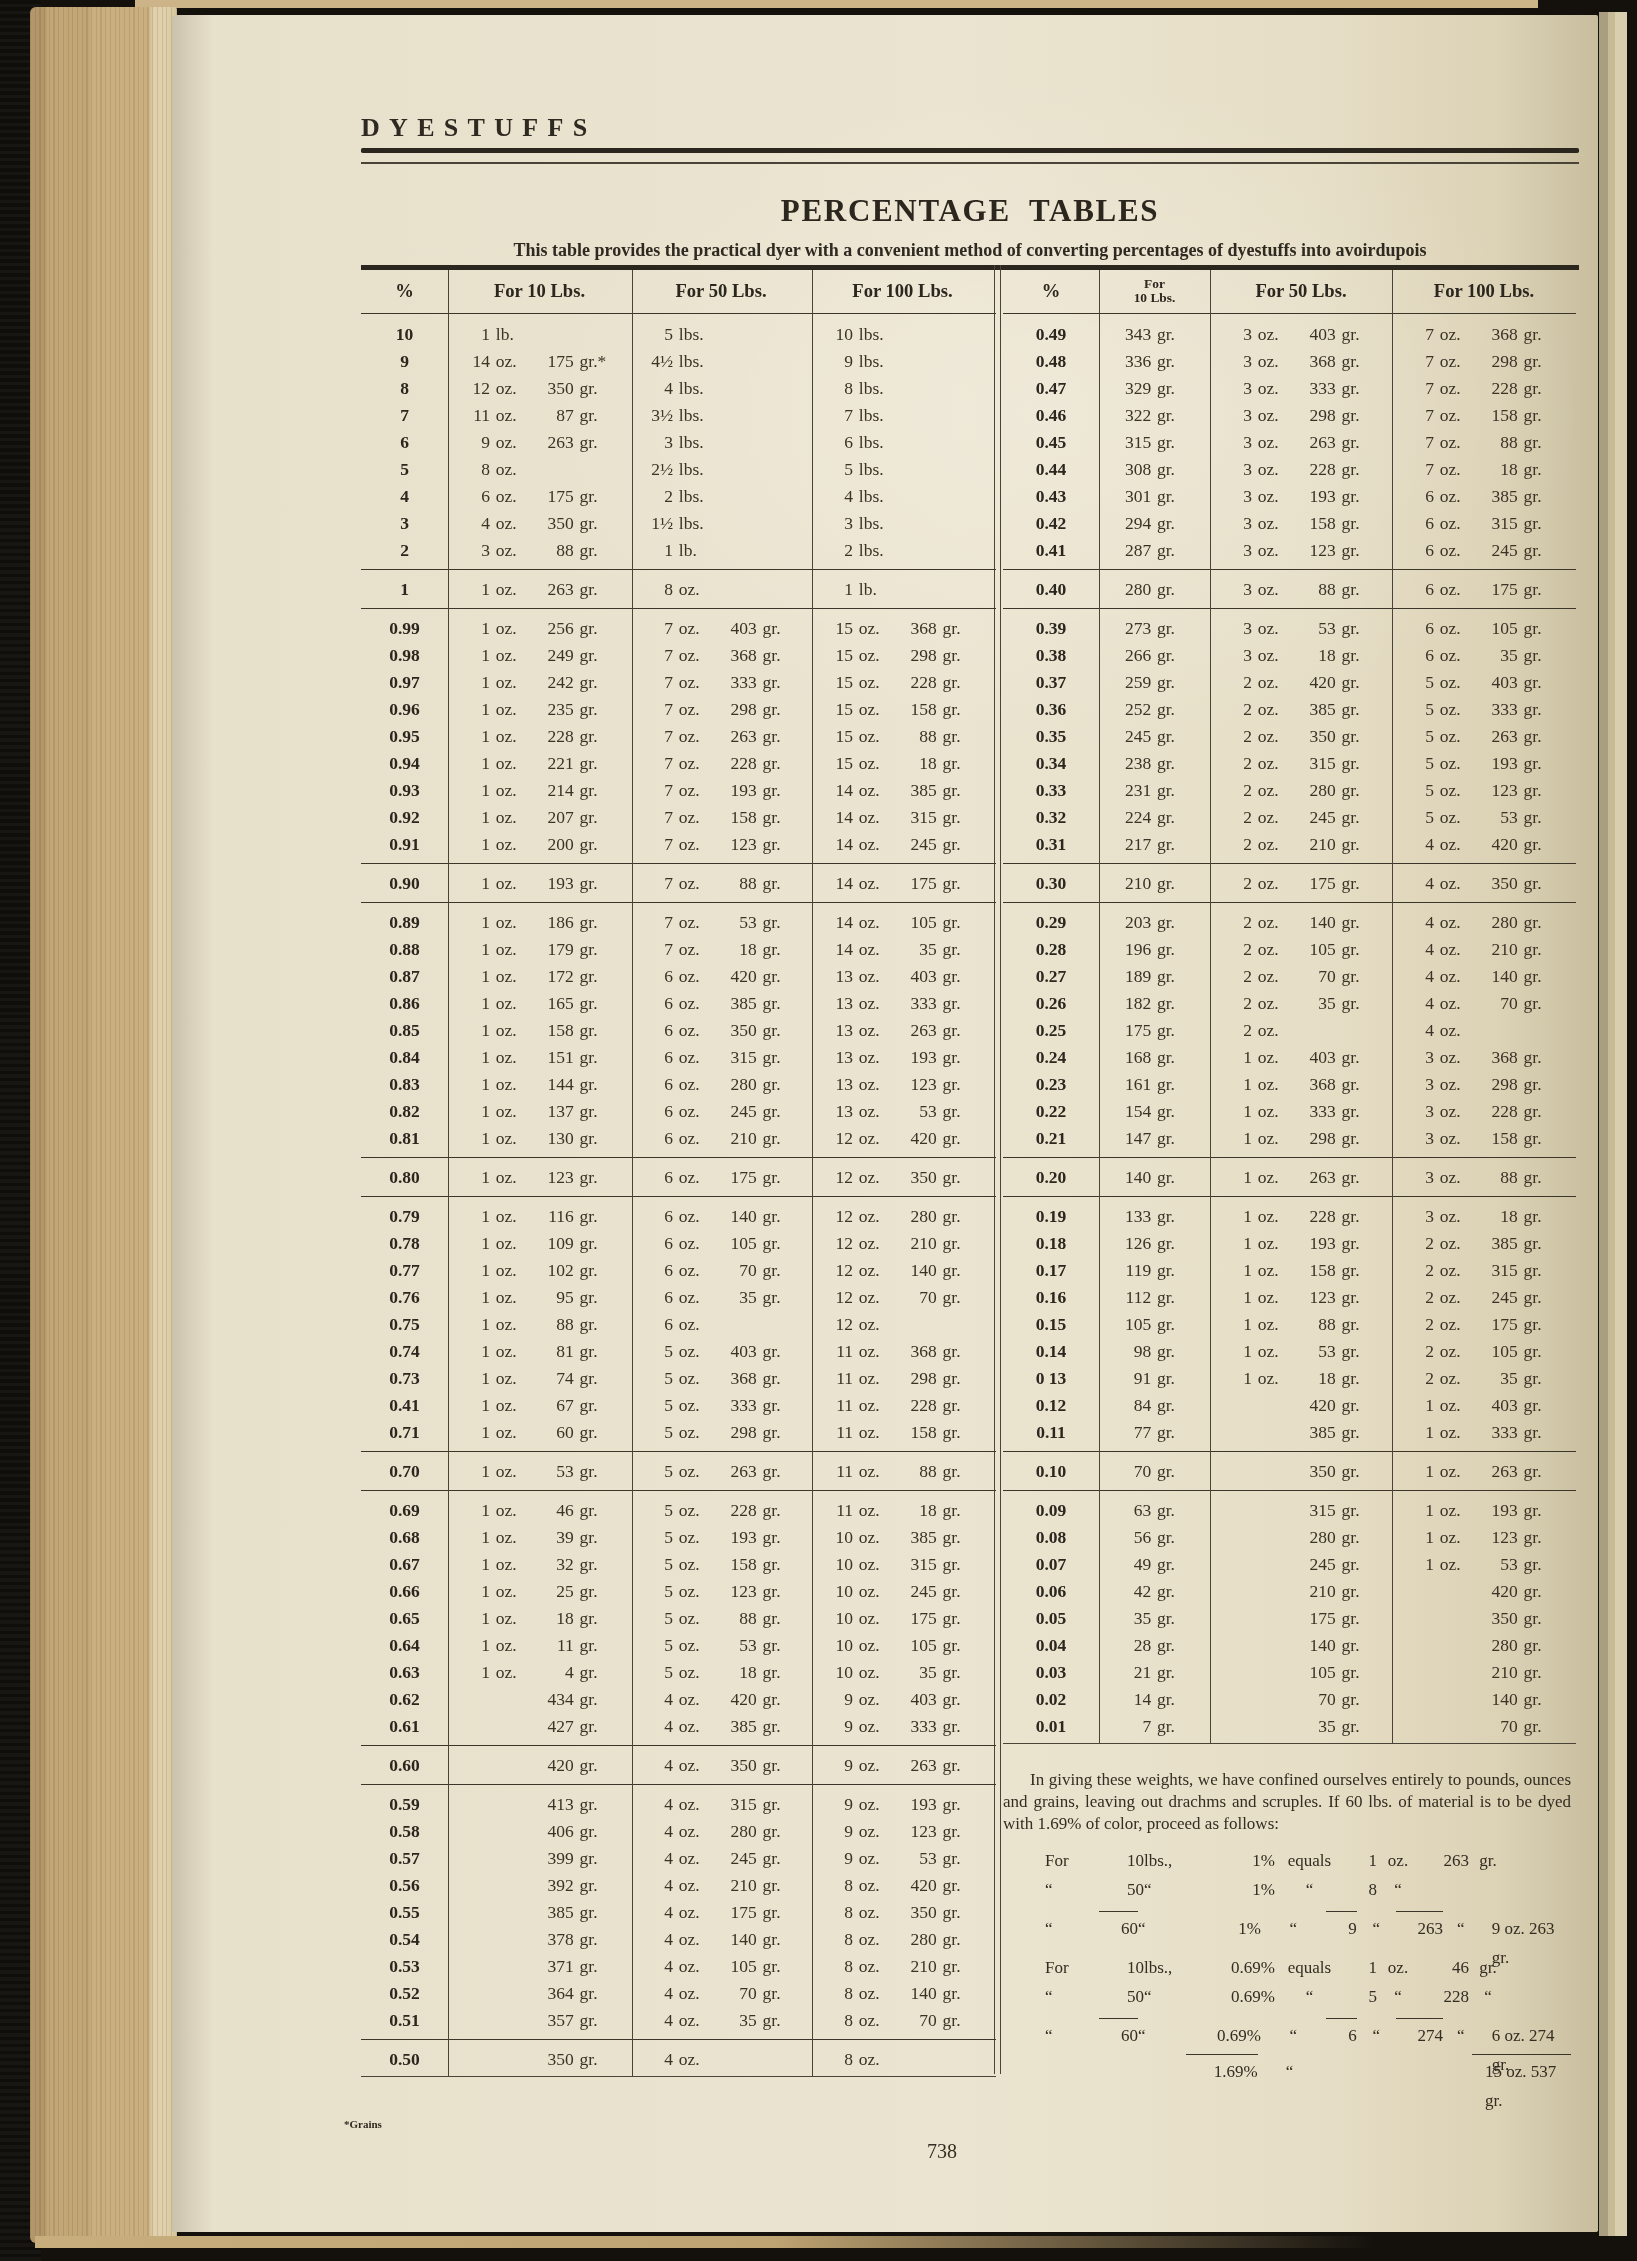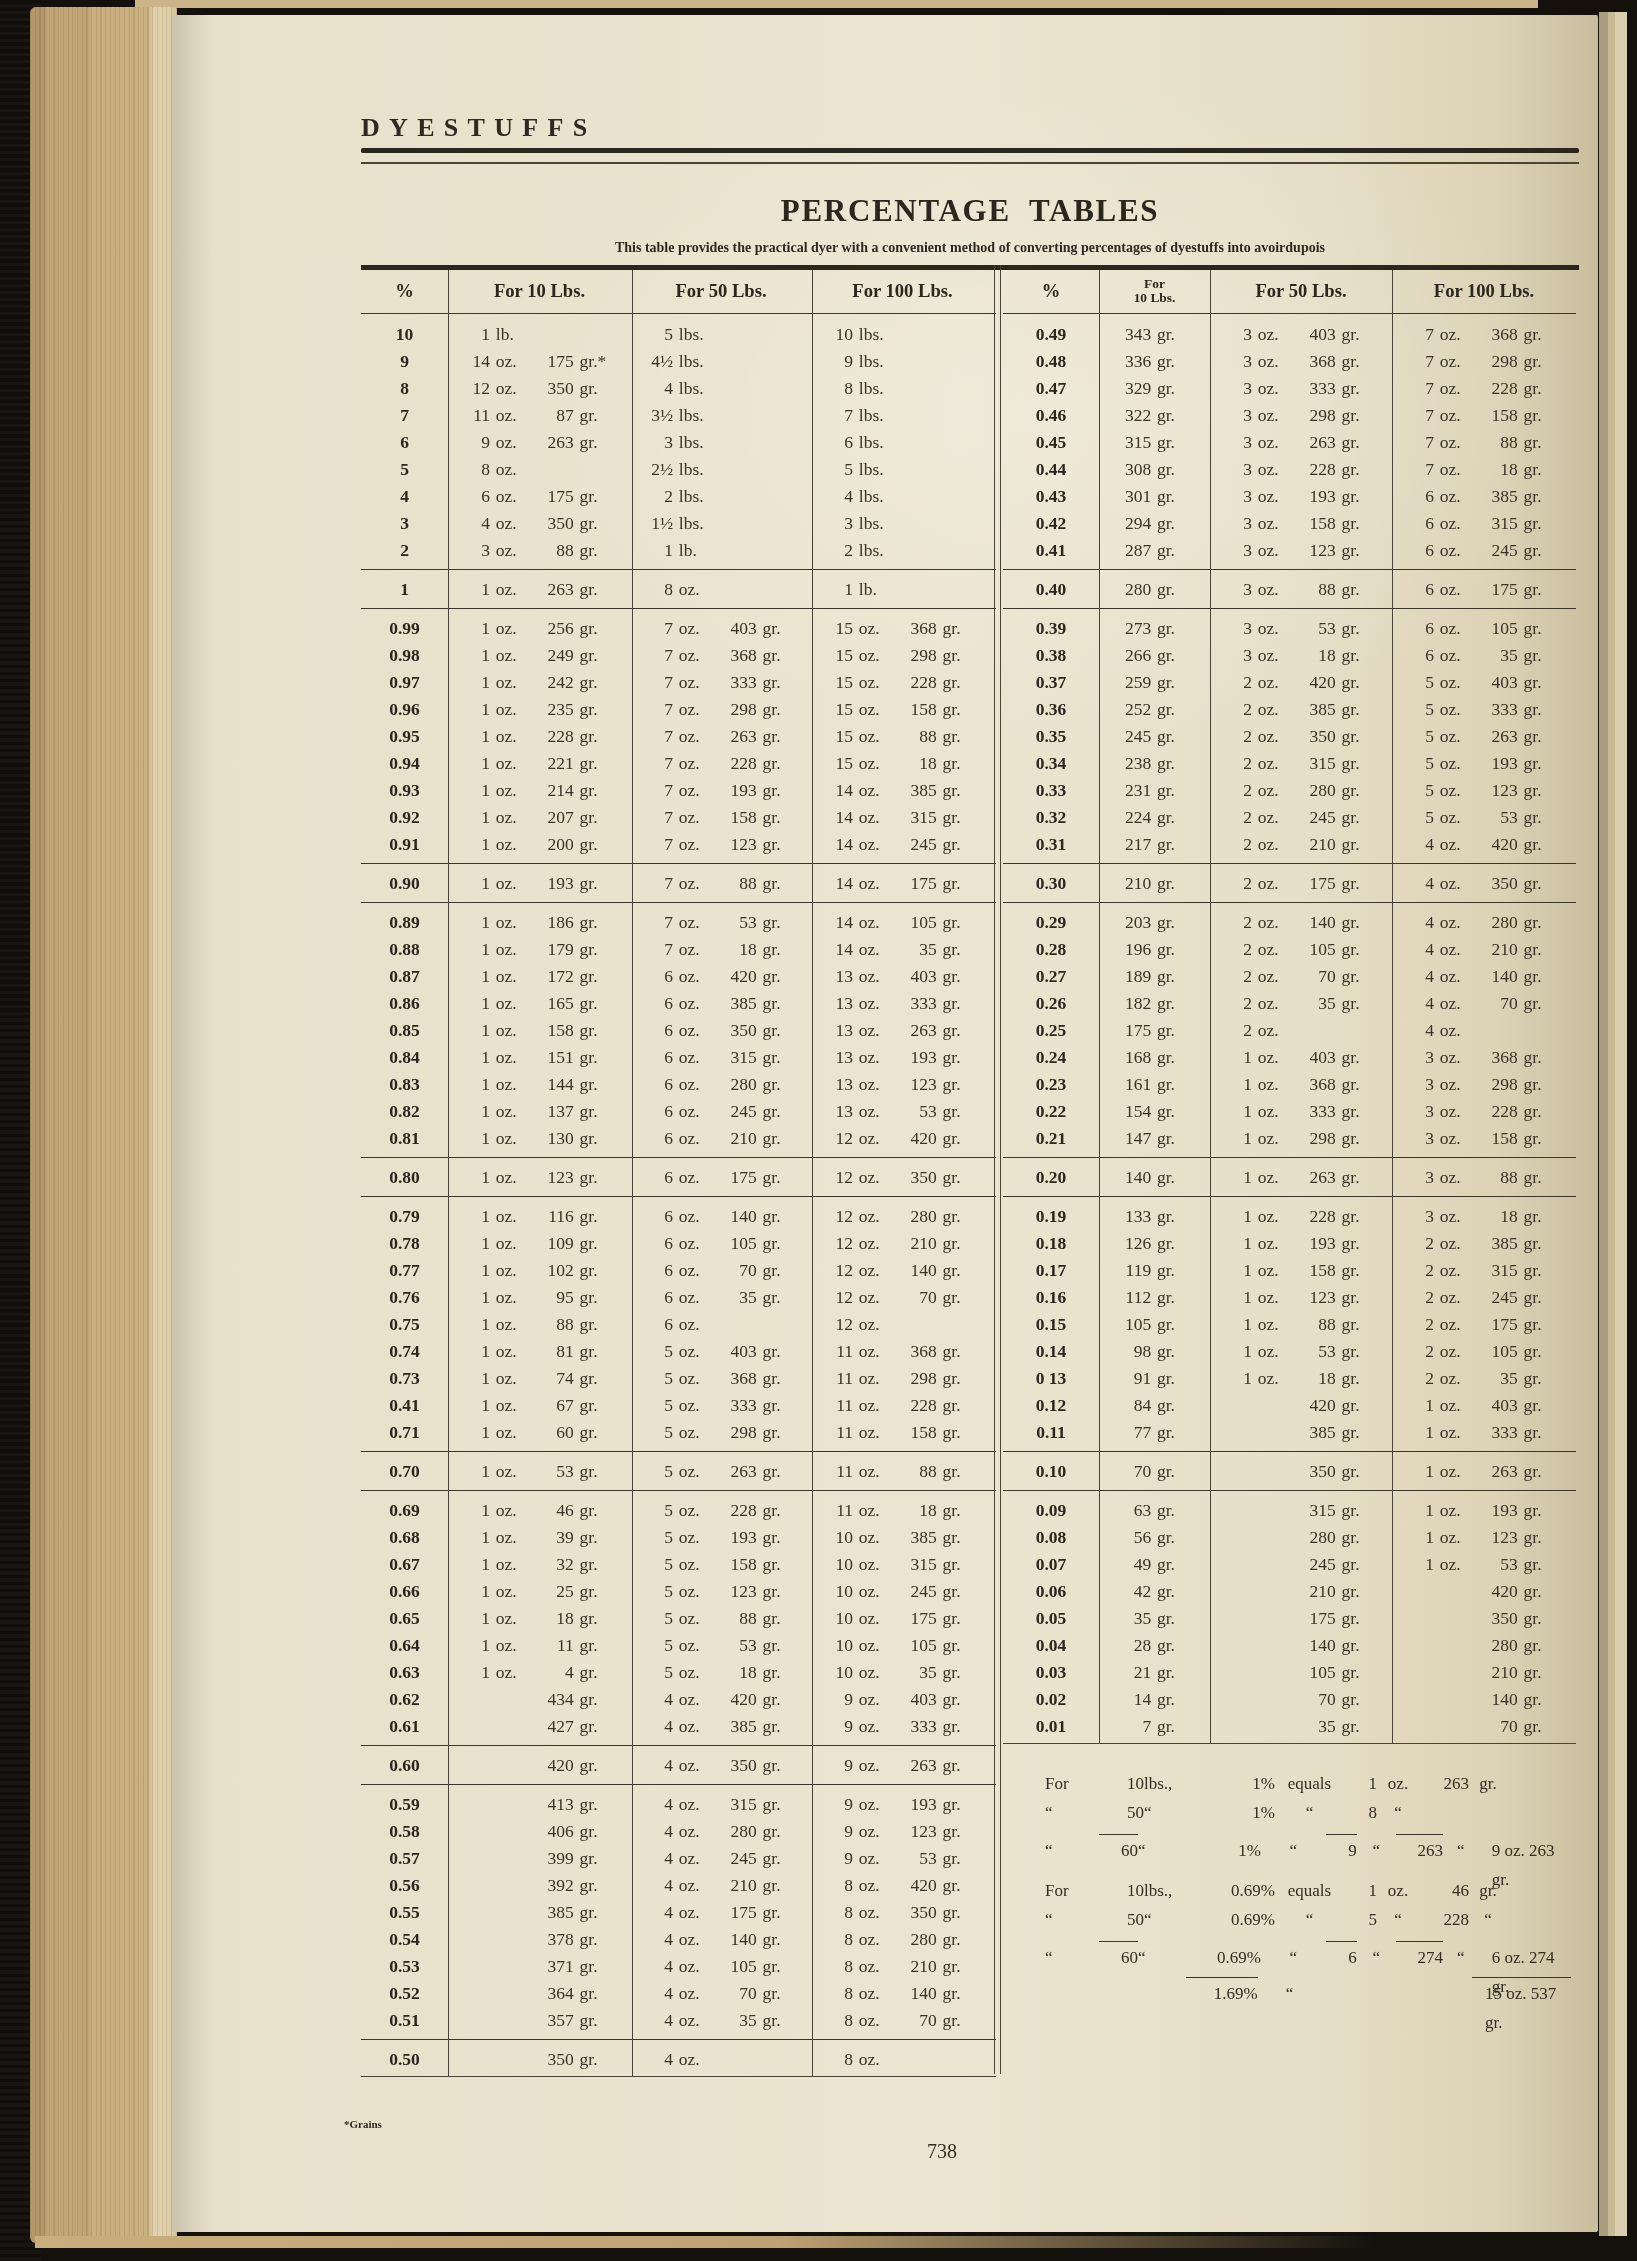--- a/index.html
+++ b/index.html
@@ -26,21 +26,21 @@
           radial-gradient(815px 524px at 62% 18%,rgba(255,255,255,.22),rgba(0,0,0,0) 65%),
           linear-gradient(90deg,rgba(92,74,48,.20) 0,rgba(0,0,0,0) 41px),
           linear-gradient(90deg,#e7e0cb 0,#ebe4d0 55%,#e6dec6 80%,#dcd2b6 93%,#c8be9e 100%);}
   .abs{position:absolute;}
   
   .running{left:189px;top:98px;font-size:26px;font-weight:bold;letter-spacing:9.3px;color:#2e2a22;}
   .rule-thick{left:189px;top:133px;width:1218px;height:4.7px;background:#2b261e;border-radius:1.7px;}
   .rule-thin{left:189px;top:147px;width:1218px;height:1.7px;background:#4a4438;}
   .title{left:189px;top:178px;width:1218px;text-align:center;font-size:31px;font-weight:bold;
          letter-spacing:1.7px;word-spacing:9.3px;color:#2b261e;}
-  .subtitle{left:189px;top:225px;width:1218px;text-align:center;font-size:14px;font-weight:bold;color:#2f2a21;}
+  .subtitle{left:189px;top:225px;width:1218px;text-align:center;font-size:18px;font-weight:bold;color:#2f2a21;}
   
   .twrap{left:189px;top:250px;width:1218px;height:1863px;}
   .topline{position:absolute;left:0;top:0;width:1218px;height:4.7px;background:#2b261e;}
   .half{position:absolute;top:4.7px;}
   .halfL{left:0;width:635px;}
   .halfR{left:642px;width:573px;}
   .middiv{position:absolute;left:633px;top:0;width:4.7px;height:1809px;
           border-left:1.7px solid #4a4438;border-right:1.7px solid #4a4438;}
   .rows-region{position:relative;border-bottom:1.2px solid #4a4438;}
   .vl{position:absolute;top:0;bottom:0;width:1.2px;background:#4a4438;}
@@ -2461,20 +2461,21 @@
                     <span class="u1"></span>
                     <span class="n2">70</span>
                     <span class="u2">gr.</span>
                   </div>
                 </div>
               </div>
             </div>
         </div>
 
         <div class="note">
+          <p>In giving these weights, we have confined ourselves entirely to pounds, ounces and grains, leaving out drachms and scruples. If 60 lbs. of material is to be dyed with 1.69% of color, proceed as follows:</p>
           <div class="examples" id="examples">
               <div class="exline">
                 <span class="exc c0">For</span>
                 <span class="exc c1">10</span>
                 <span class="exc c2">lbs.,</span>
                 <span class="exc c3">1%</span>
                 <span class="exc c4">equals</span>
                 <span class="exc c5">1</span>
                 <span class="exc c6">oz.</span>
                 <span class="exc c7">263</span>

